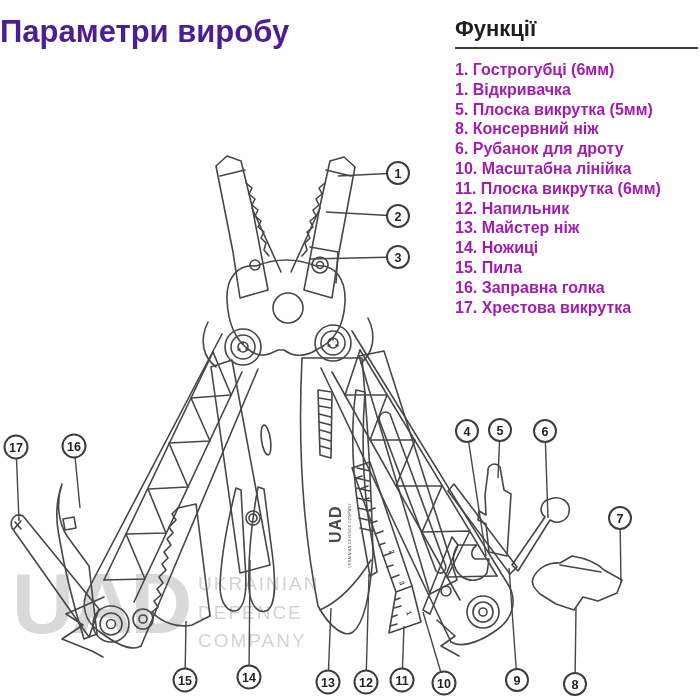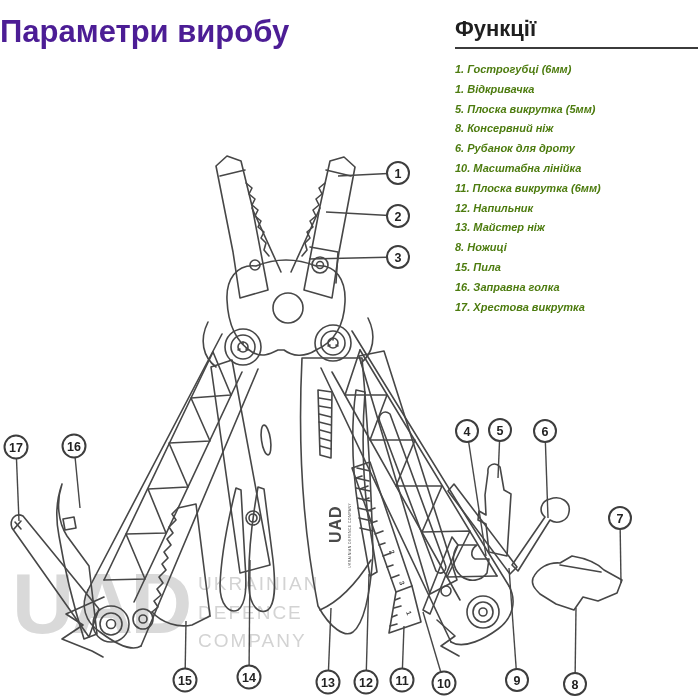--- a/index.html
+++ b/index.html
@@ -6,21 +6,21 @@
   body{width:700px;height:700px;overflow:hidden;font-family:"Liberation Sans",sans-serif;}
   .page{position:relative;width:700px;height:700px;background:#ffffff;}
 
   .page-title{position:absolute;left:0;top:14px;margin:0;font-size:31px;font-weight:bold;
     color:#4c1d95;letter-spacing:0;white-space:nowrap;}
 
   .functions{position:absolute;left:455px;top:16px;width:243px;}
   .functions-header{margin:0 0 5px 0;font-size:22px;font-weight:bold;color:#1f1f1f;}
   .functions-rule{height:2px;background:#3b3b3b;margin:0 0 11px 0;}
   .functions-list{list-style:none;margin:0;padding:0;}
-  .functions-list li{font-size:11px;font-weight:bold;color:#4d7c0f;line-height:19.8px;white-space:nowrap;font-style:italic;}
+  .functions-list li{font-size:16px;font-weight:bold;color:#a21caf;line-height:19.8px;white-space:nowrap;}
 
   .wm-logo{position:absolute;left:12px;top:556px;font-size:86px;font-weight:bold;
     color:#d9d9d9;letter-spacing:-3px;z-index:1;line-height:1.1;}
   .wm-text{position:absolute;left:198px;top:570px;color:#d3d3d3;font-size:19px;
     letter-spacing:2px;line-height:28.5px;z-index:1;}
 
   svg.diagram{position:absolute;left:0;top:0;z-index:2;}
   .callout-num{font-size:12.5px;font-weight:bold;fill:#222222;}
 </style>
 </head>
@@ -36,21 +36,21 @@
     <ul class="functions-list">
       <li>1. Гострогубці (6мм)</li>
       <li>1. Відкривачка</li>
       <li>5. Плоска викрутка (5мм)</li>
       <li>8. Консервний ніж</li>
       <li>6. Рубанок для дроту</li>
       <li>10. Масштабна лінійка</li>
       <li>11. Плоска викрутка (6мм)</li>
       <li>12. Напильник</li>
       <li>13. Майстер ніж</li>
-      <li>8. Ножиці</li>
+      <li>14. Ножиці</li>
       <li>15. Пила</li>
       <li>16. Заправна голка</li>
       <li>17. Хрестова викрутка</li>
     </ul>
   </section>
 
   <div class="wm-logo">UAD</div>
   <div class="wm-text">
     <div>UKRAINIAN</div>
     <div>DEFENCE</div>

